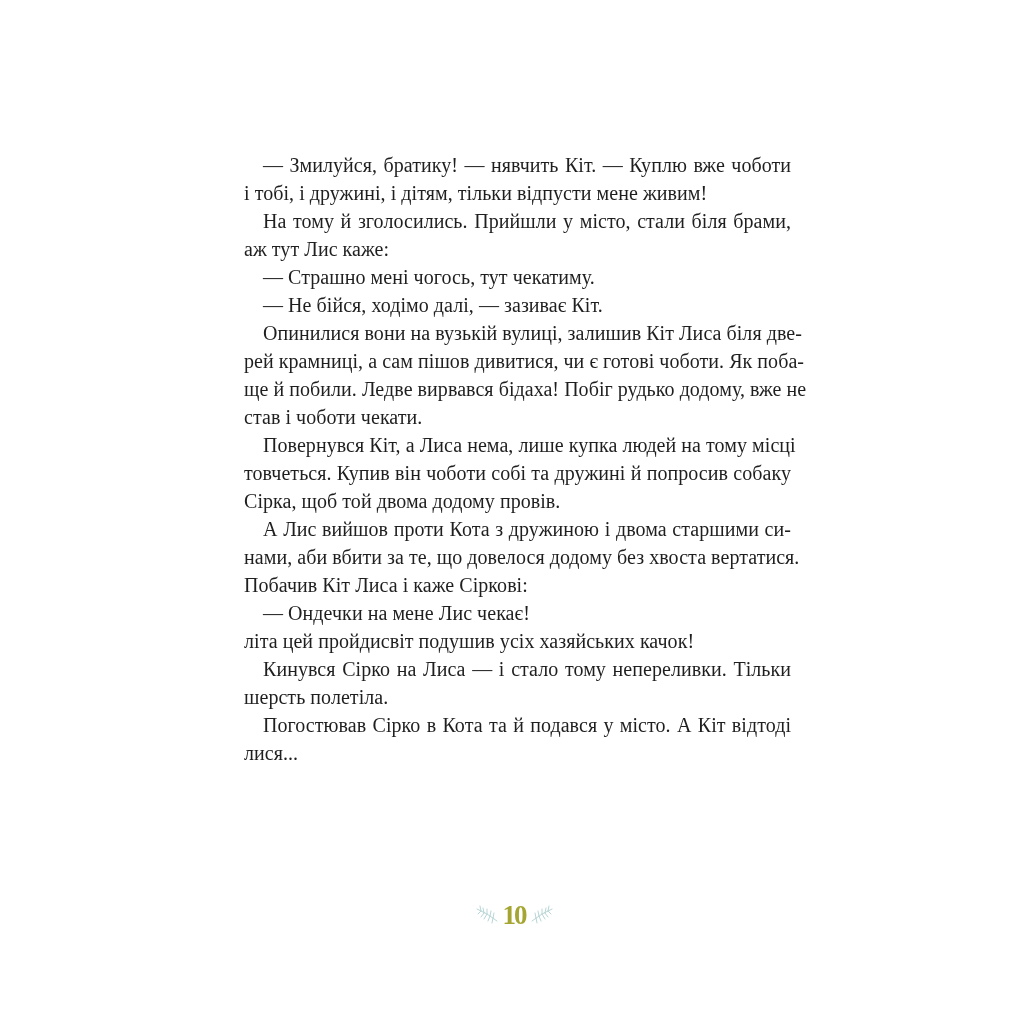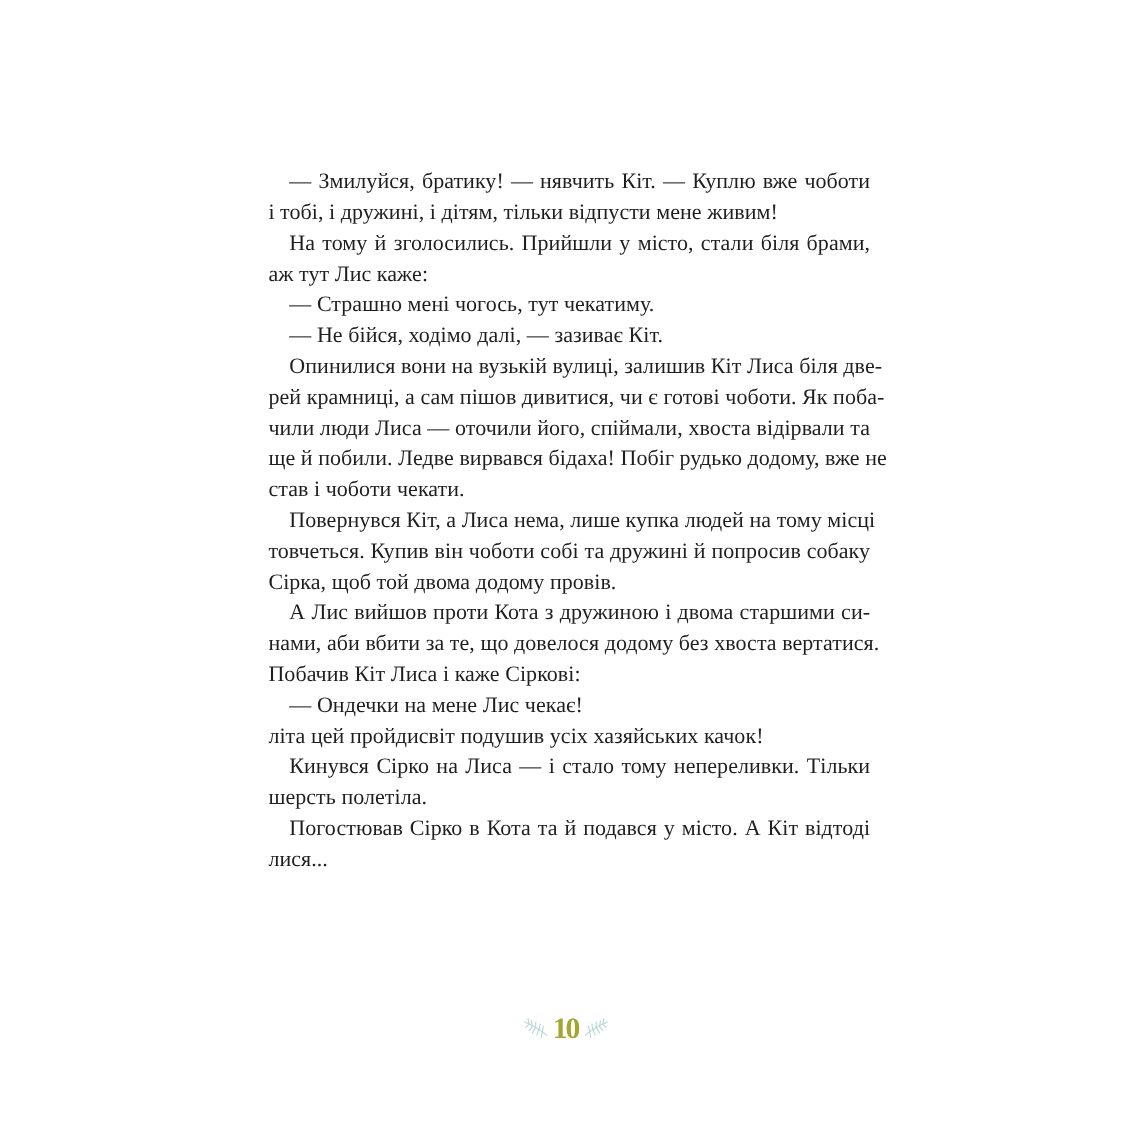--- a/index.html
+++ b/index.html
@@ -25,21 +25,21 @@
     white-space: nowrap;
     text-align: justify;
     text-align-last: justify;
     letter-spacing: 0.05px;
   }
   .line.last { text-align-last: left; }
   .line.indent { padding-left: 19px; }
   .folio {
     position: absolute;
     left: 472px;
-    top: 917px;
+    top: 897px;
     width: 84px;
     height: 36px;
     display: flex;
     align-items: center;
     justify-content: center;
     gap: 4px;
   }
   .folio-num {
     font-family: "Liberation Serif", serif;
     font-size: 27px;
@@ -54,21 +54,20 @@
 
 <div class="page-text">
   <span class="line indent">— Змилуйся, братику! — нявчить Кіт. — Куплю вже чоботи</span>
   <span class="line last">і тобі, і дружині, і дітям, тільки відпусти мене живим!</span>
   <span class="line indent">На тому й зголосились. Прийшли у місто, стали біля брами,</span>
   <span class="line last">аж тут Лис каже:</span>
   <span class="line indent last">— Страшно мені чогось, тут чекатиму.</span>
   <span class="line indent last">— Не бійся, ходімо далі, — зазиває Кіт.</span>
   <span class="line indent">Опинилися вони на вузькій вулиці, залишив Кіт Лиса біля две-</span>
   <span class="line">рей крамниці, а сам пішов дивитися, чи є готові чоботи. Як поба-</span>
-  <span class="line">чили люди Лиса — оточили його, спіймали, хвоста відірвали та</span>
   <span class="line">ще й побили. Ледве вирвався бідаха! Побіг рудько додому, вже не</span>
   <span class="line last">став і чоботи чекати.</span>
   <span class="line indent">Повернувся Кіт, а Лиса нема, лише купка людей на тому місці</span>
   <span class="line">товчеться. Купив він чоботи собі та дружині й попросив собаку</span>
   <span class="line last">Сірка, щоб той двома додому провів.</span>
   <span class="line indent">А Лис вийшов проти Кота з дружиною і двома старшими си-</span>
   <span class="line">нами, аби вбити за те, що довелося додому без хвоста вертатися.</span>
   <span class="line last">Побачив Кіт Лиса і каже Сіркові:</span>
   <span class="line indent last">— Ондечки на мене Лис чекає!</span>
   <span class="line last">літа цей пройдисвіт подушив усіх хазяйських качок!</span>

